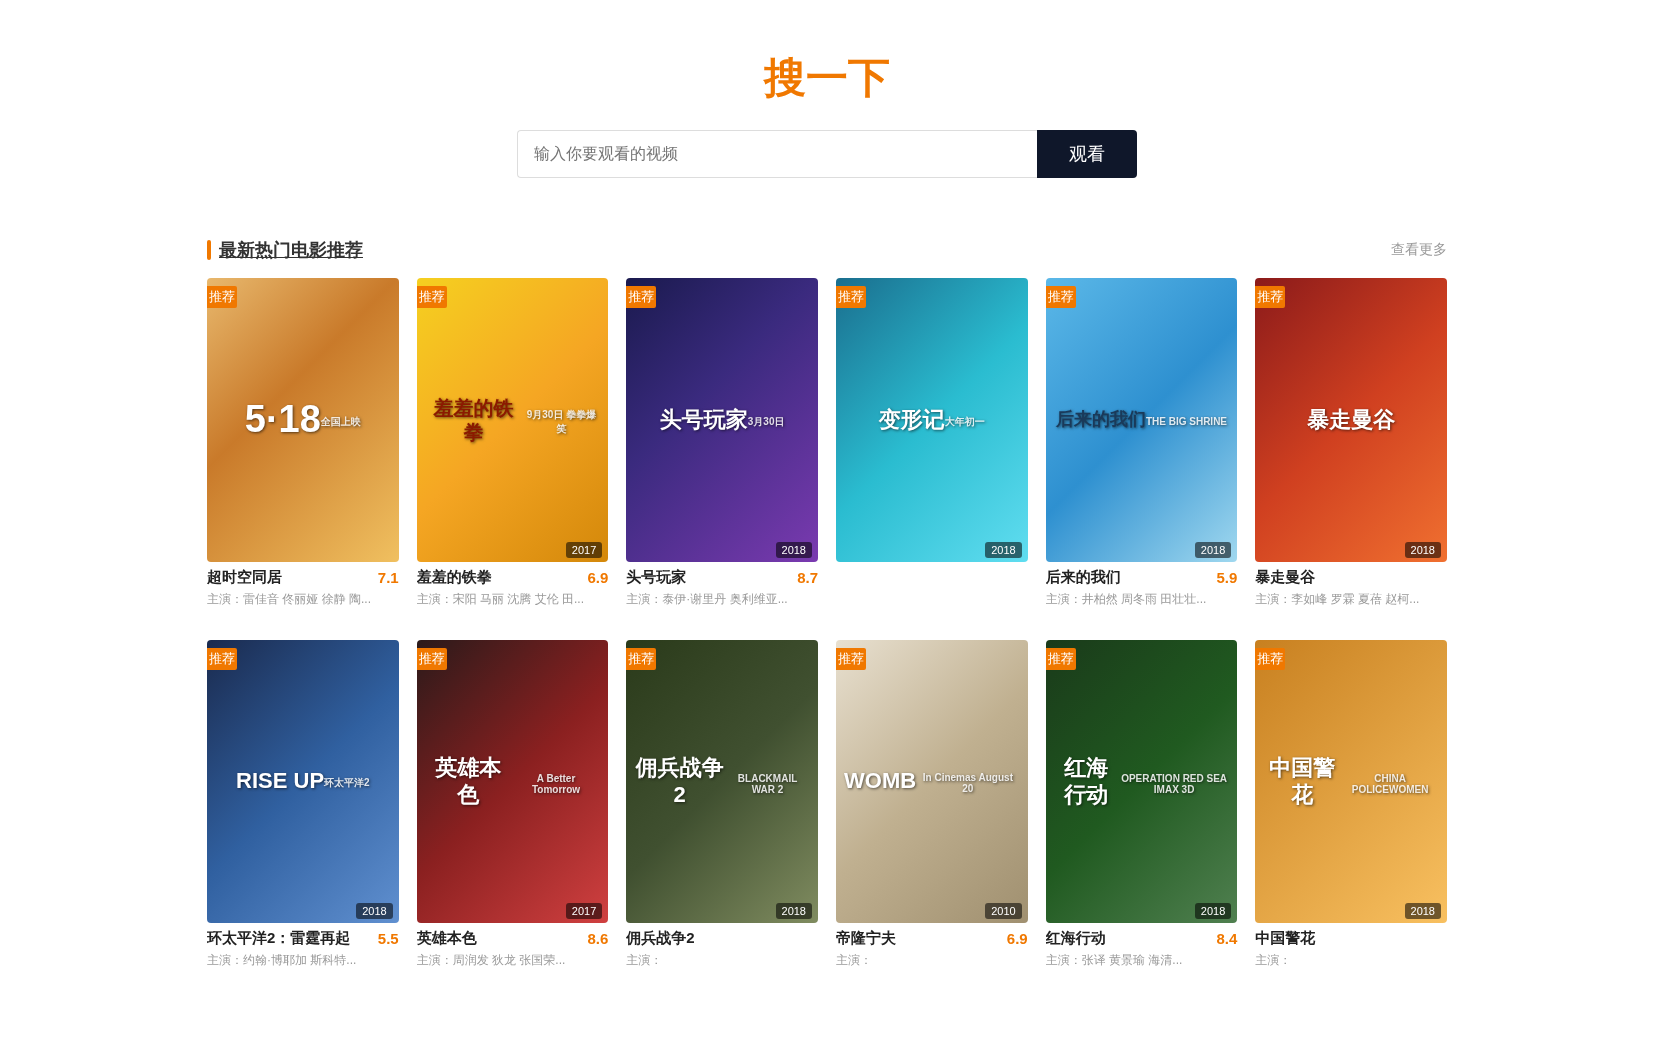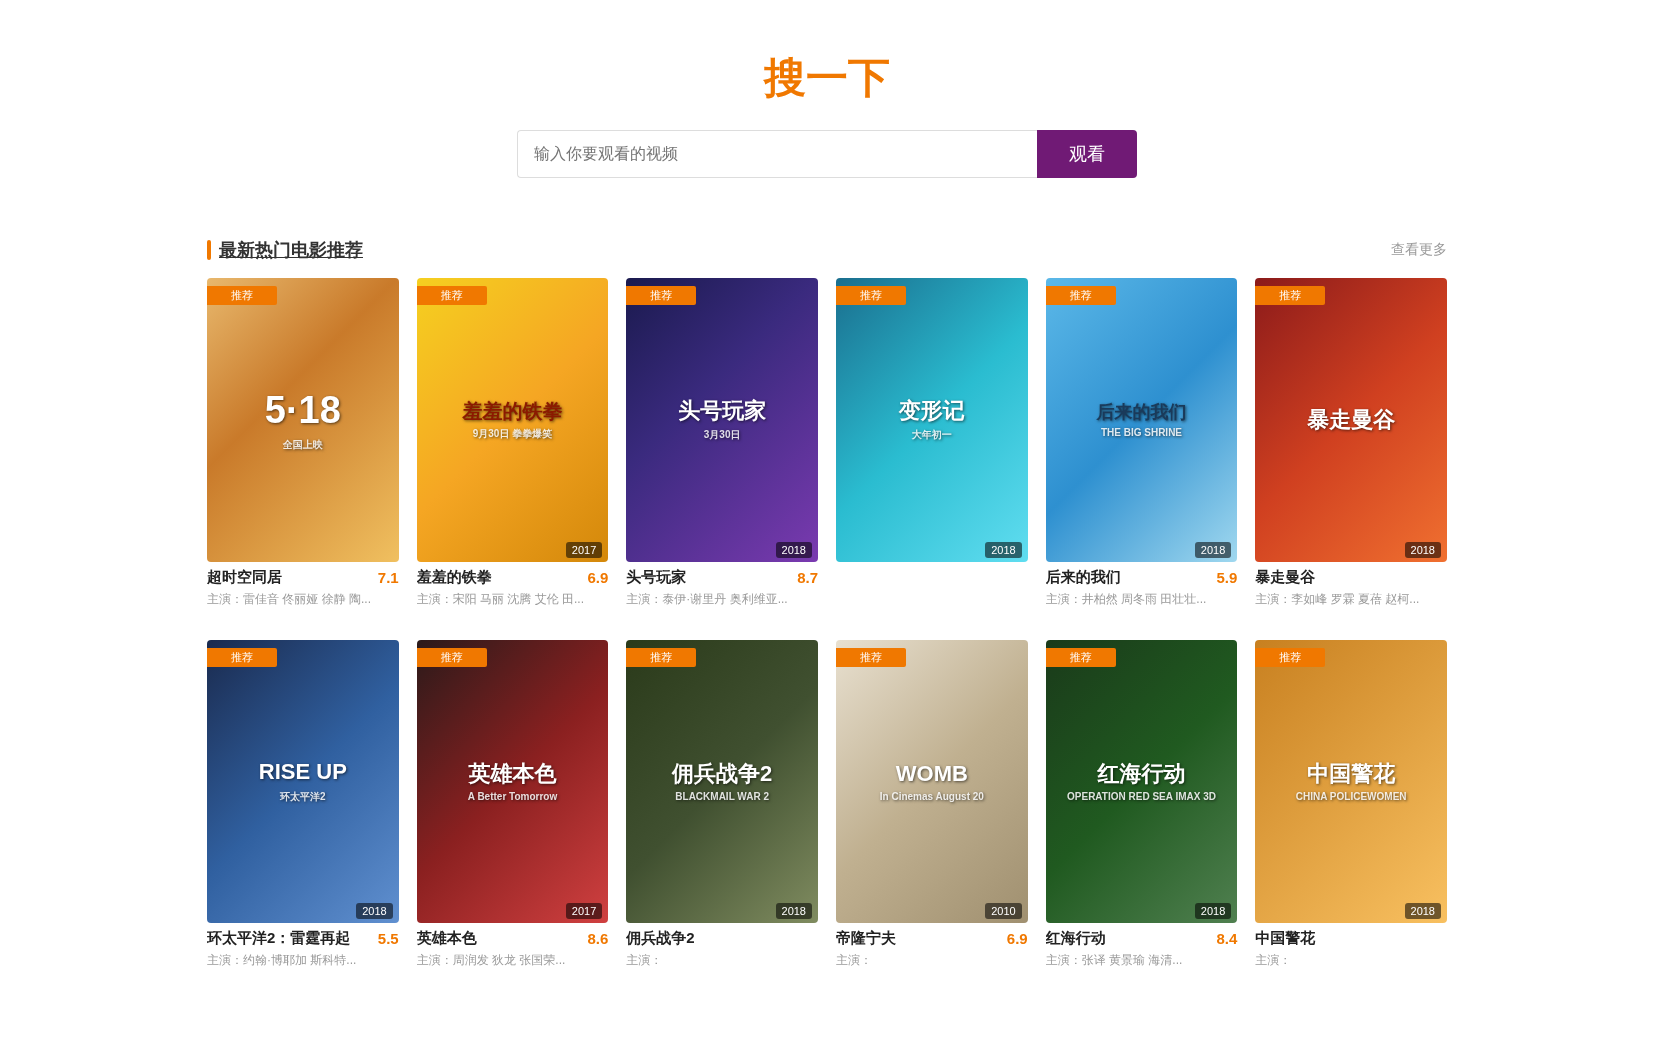--- a/index.html
+++ b/index.html
@@ -39,21 +39,21 @@
       border-right: none;
       padding: 0 16px;
       font-size: 16px;
       color: #999;
       outline: none;
       border-radius: 4px 0 0 4px;
     }
     .search-button {
       width: 100px;
       height: 48px;
-      background: #701a75;
+      background: #0f172a;
       color: #fff;
       font-size: 18px;
       border: none;
       cursor: pointer;
       border-radius: 0 4px 4px 0;
     }
 
     
     .section-header {
       display: flex;
@@ -116,22 +116,22 @@
       font-weight: bold;
       overflow: hidden;
     }
 
     .badge-tuijian {
       position: absolute;
       top: 8px;
       left: 0;
       background: #f07800;
       color: #fff;
-      font-size: 11px;
-      padding: 2px 24px;
+      font-size: 13px;
+      padding: 2px 2px;
       border-radius: 0 2px 2px 0;
       z-index: 2;
     }
 
     .year-badge {
       position: absolute;
       bottom: 4px;
       right: 6px;
       background: rgba(0,0,0,0.55);
       color: #fff;
@@ -188,21 +188,21 @@
     .poster-8  { background: linear-gradient(135deg, #2a1a1a 0%, #8b2020 50%, #d04040 100%); }
     .poster-9  { background: linear-gradient(135deg, #2a3a1a 0%, #405030 50%, #808c60 100%); }
     .poster-10 { background: linear-gradient(135deg, #e8e0d0 0%, #c0b090 50%, #a09070 100%); }
     .poster-11 { background: linear-gradient(135deg, #1a3a1a 0%, #205a20 50%, #508050 100%); }
     .poster-12 { background: linear-gradient(135deg, #c88020 0%, #e0a040 50%, #f8c060 100%); }
 
     .poster-text {
       position: absolute;
       top: 0; left: 0; right: 0; bottom: 0;
       display: flex;
-      flex-direction: column;
+      flex-direction: row;
       align-items: center;
       justify-content: center;
       padding: 8px;
       text-shadow: 1px 1px 3px rgba(0,0,0,0.6);
     }
 
     .poster-main-text {
       font-size: 22px;
       font-weight: 900;
       color: #fff;

